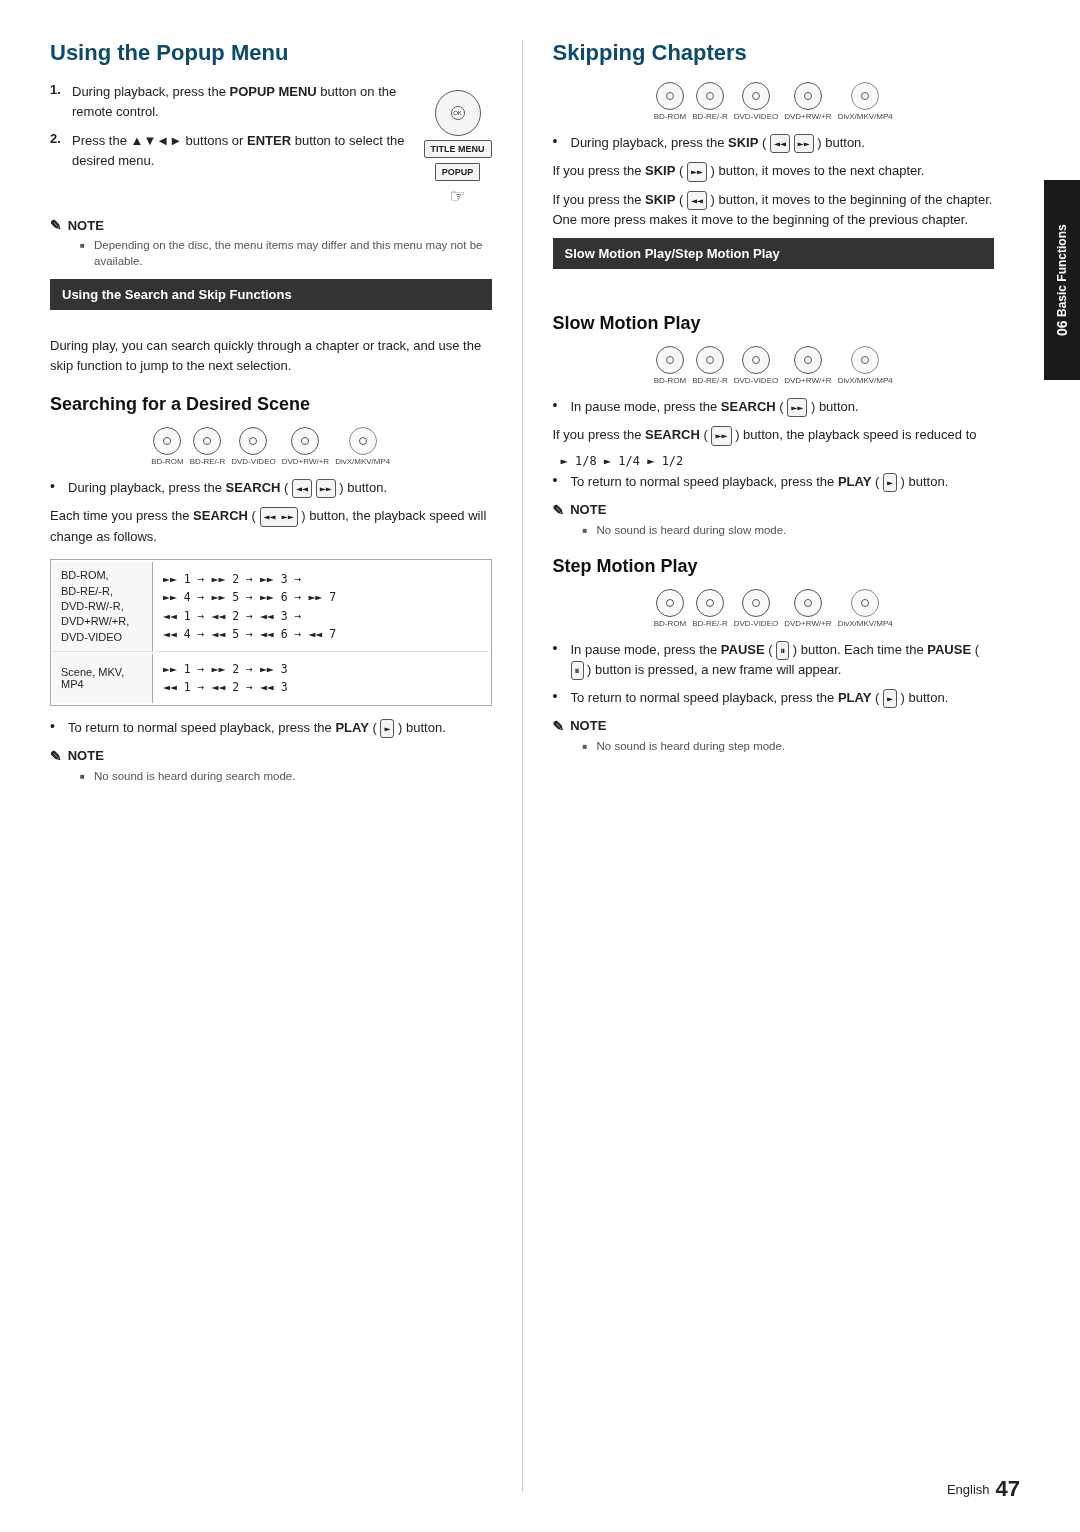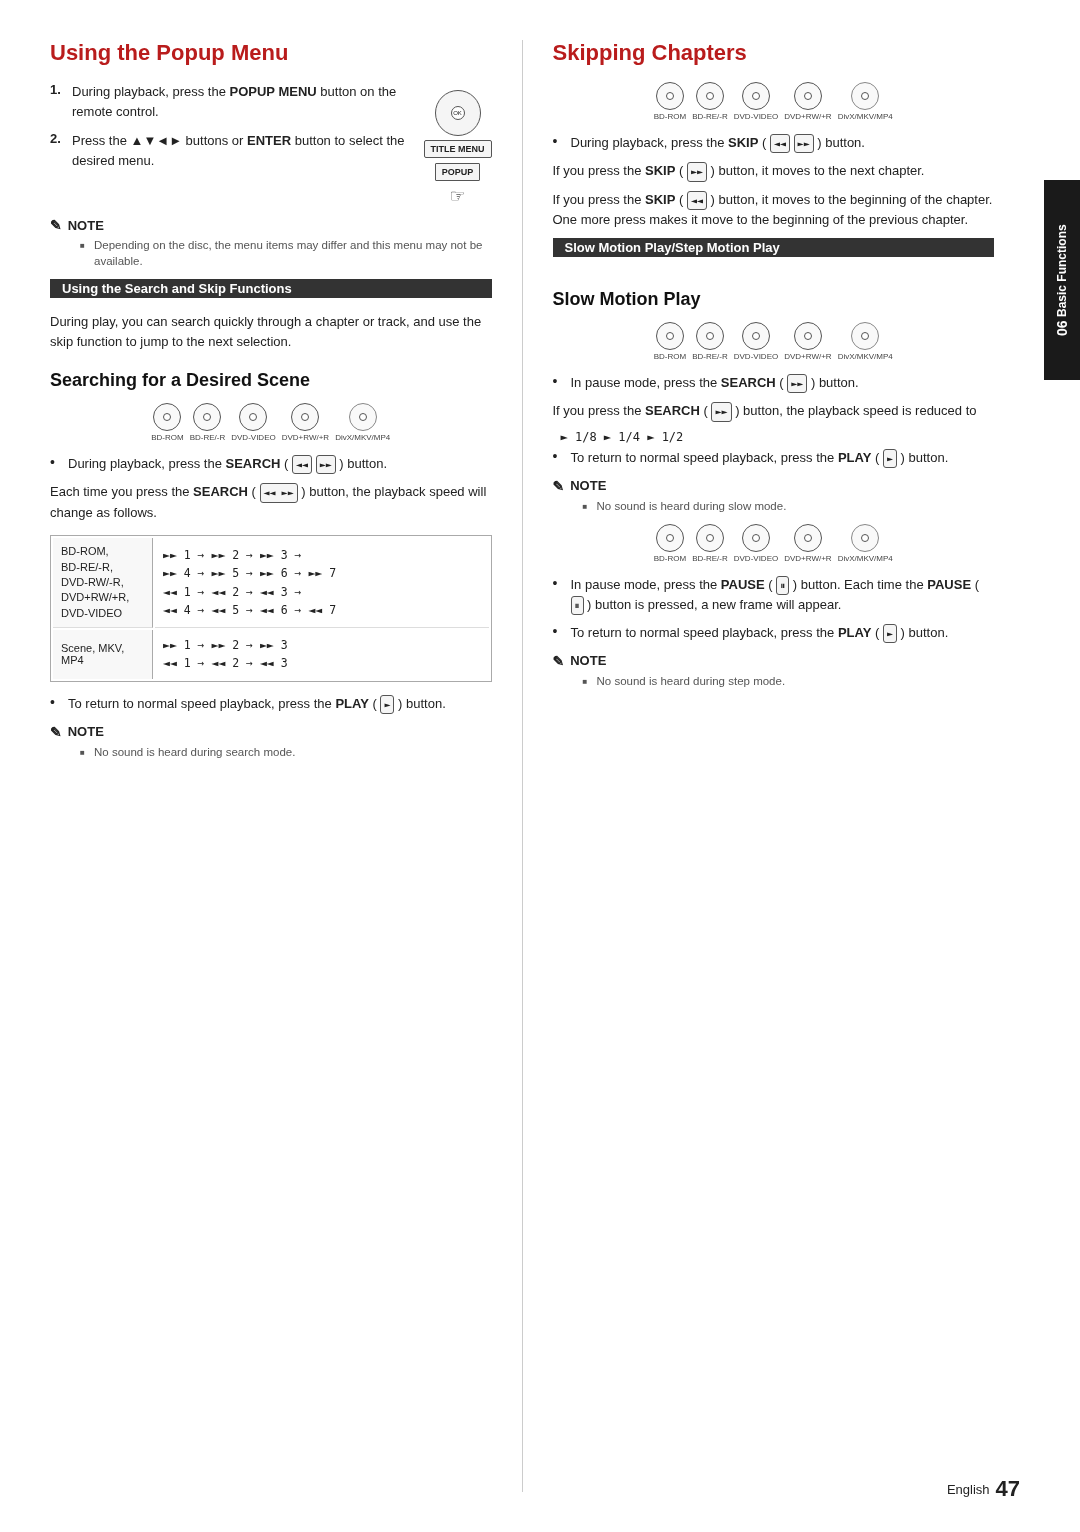--- a/index.html
+++ b/index.html
@@ -68,39 +68,39 @@
       flex: 1;
       padding-left: 30px;
       padding-right: 36px;
     }
 
     
     .section-title {
       font-size: 22px;
       font-weight: bold;
       margin-bottom: 16px;
-      color: #b91c1c;
+      color: #0c4a6e;
     }
 
     .subsection-title {
       font-size: 18px;
       font-weight: bold;
       margin-bottom: 12px;
       margin-top: 18px;
       color: #111;
     }
 
     
     .dark-banner {
       background: #333;
       color: #fff;
       font-size: 13px;
       font-weight: bold;
-      padding: 2px 12px;
-      margin-bottom: 14px;
+      padding: 8px 12px;
+      margin-bottom: 26px;
       display: inline-block;
       width: 100%;
     }
 
     
     .step {
       display: flex;
       gap: 6px;
       margin-bottom: 10px;
     }
@@ -603,20 +603,21 @@
       
       <div class="note-section">
         <div class="note-header">
           <span class="note-icon">✎</span>
           <span>NOTE</span>
         </div>
         <div class="note-item">No sound is heard during slow mode.</div>
       </div>
 
       
+      <h2 class="subsection-title">Step Motion Play</h2>
 
       
       <div class="disc-icons">
         <div class="disc-icon">
           <div class="disc-circle">
             <div class="disc-circle-inner"></div>
           </div>
           <span>BD-ROM</span>
         </div>
         <div class="disc-icon">

